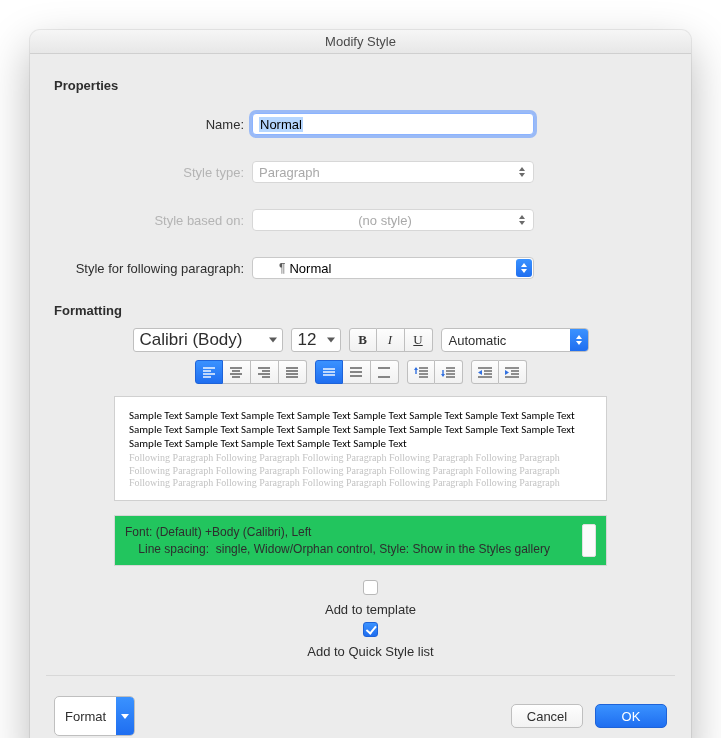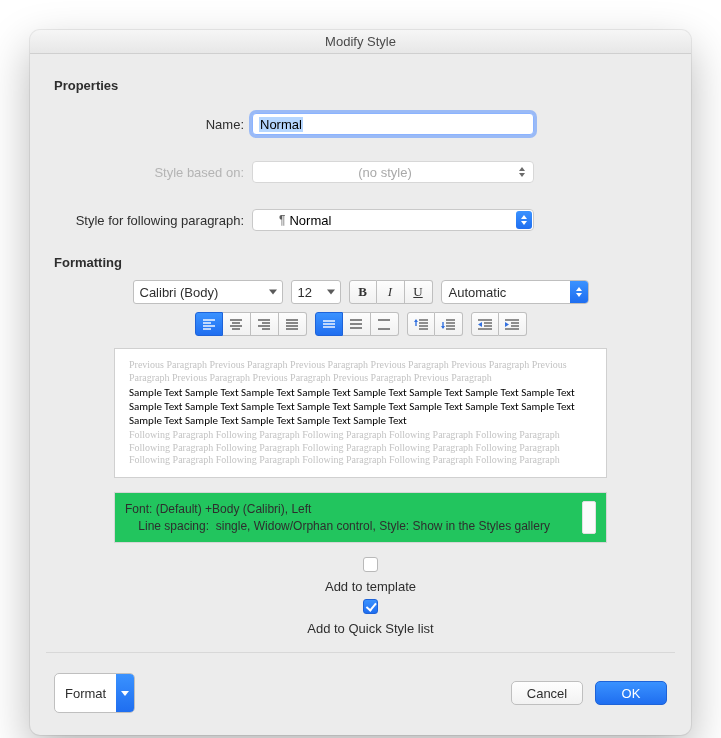--- a/index.html
+++ b/index.html
@@ -67,21 +67,21 @@
   }
   .select.blue-cap .chevrons .up{border-bottom-color:#fff;}
   .select.blue-cap .chevrons .down{border-top-color:#fff;}
   .select .pilcrow{color:#5b5b5b; margin-right:4px; font-size:12px;}
   .format-bar{margin:8px 0 12px; display:flex; justify-content:center;}
   .format-center{display:flex; flex-direction:column; gap:8px; align-items:center;}
   .row-tools{display:flex; gap:8px; align-items:center;}
   .combo{
     height:24px; background:#fff; border:1px solid var(--toolbar-border);
     border-radius:3px; display:flex; align-items:center; position:relative;
-    font-size:13px; padding:0 18px 0 6px;
+    font-size:17px; padding:0 18px 0 6px;
   }
   .combo .tri{
     position:absolute; right:5px; top:50%; transform:translateY(-50%);
     width:0;height:0;border-left:4px solid transparent;border-right:4px solid transparent;
     border-top:5px solid #5a5a5a;
   }
   .btn-group{display:flex;}
   .btn{
     height:24px; width:28px; background:linear-gradient(#fdfdfd,#f1f1f1);
     border:1px solid var(--toolbar-border); display:flex; align-items:center; justify-content:center;
@@ -167,20 +167,30 @@
 
     <div class="section-title">Properties</div>
 
     <div class="row">
       <div class="row-label">Name:</div>
       <div class="field focused" style="width:282px;">
         <span class="text">Normal</span>
       </div>
     </div>
 
+    <div class="row">
+      <div class="row-label disabled">Style type:</div>
+      <div class="select disabled" style="width:282px;">
+        <span>Paragraph</span>
+        <span class="chevrons">
+            <span class="up"></span>
+            <span class="down"></span>
+          </span>
+      </div>
+    </div>
 
     <div class="row">
       <div class="row-label disabled">Style based on:</div>
       <div class="select disabled" style="width:282px; justify-content:center;">
         <span>(no style)</span>
         <span class="chevrons">
             <span class="up"></span>
             <span class="down"></span>
           </span>
       </div>
@@ -354,21 +364,20 @@
                   </g>
                   <path d="M1 4 L5 6.5 L1 9 Z" fill="#3371e0"></path>
                 </svg>
             </div>
           </div>
         </div>
       </div>
     </div>
 
     <div class="preview" style="margin:0 60px;">
-      <div class="faded">Previous Paragraph Previous Paragraph Previous Paragraph Previous Paragraph Previous Paragraph Previous Paragraph Previous Paragraph Previous Paragraph Previous Paragraph Previous Paragraph</div>
       <div class="sample">Sample Text Sample Text Sample Text Sample Text Sample Text Sample Text Sample Text Sample Text Sample Text Sample Text Sample Text Sample Text Sample Text Sample Text Sample Text Sample Text Sample Text Sample Text Sample Text Sample Text Sample Text</div>
       <div class="faded">Following Paragraph Following Paragraph Following Paragraph Following Paragraph Following Paragraph Following Paragraph Following Paragraph Following Paragraph Following Paragraph Following Paragraph Following Paragraph Following Paragraph Following Paragraph Following Paragraph Following Paragraph</div>
     </div>
 
     <div class="desc-box" style="margin:14px 60px 0;">
       <div class="desc-text">
         <div>Font: (Default) +Body (Calibri), Left</div>
         <div>&nbsp;&nbsp;&nbsp;&nbsp;Line spacing:&nbsp; single, Widow/Orphan control, Style: Show in the Styles gallery</div>
       </div>
       <div class="desc-scroll"></div>

